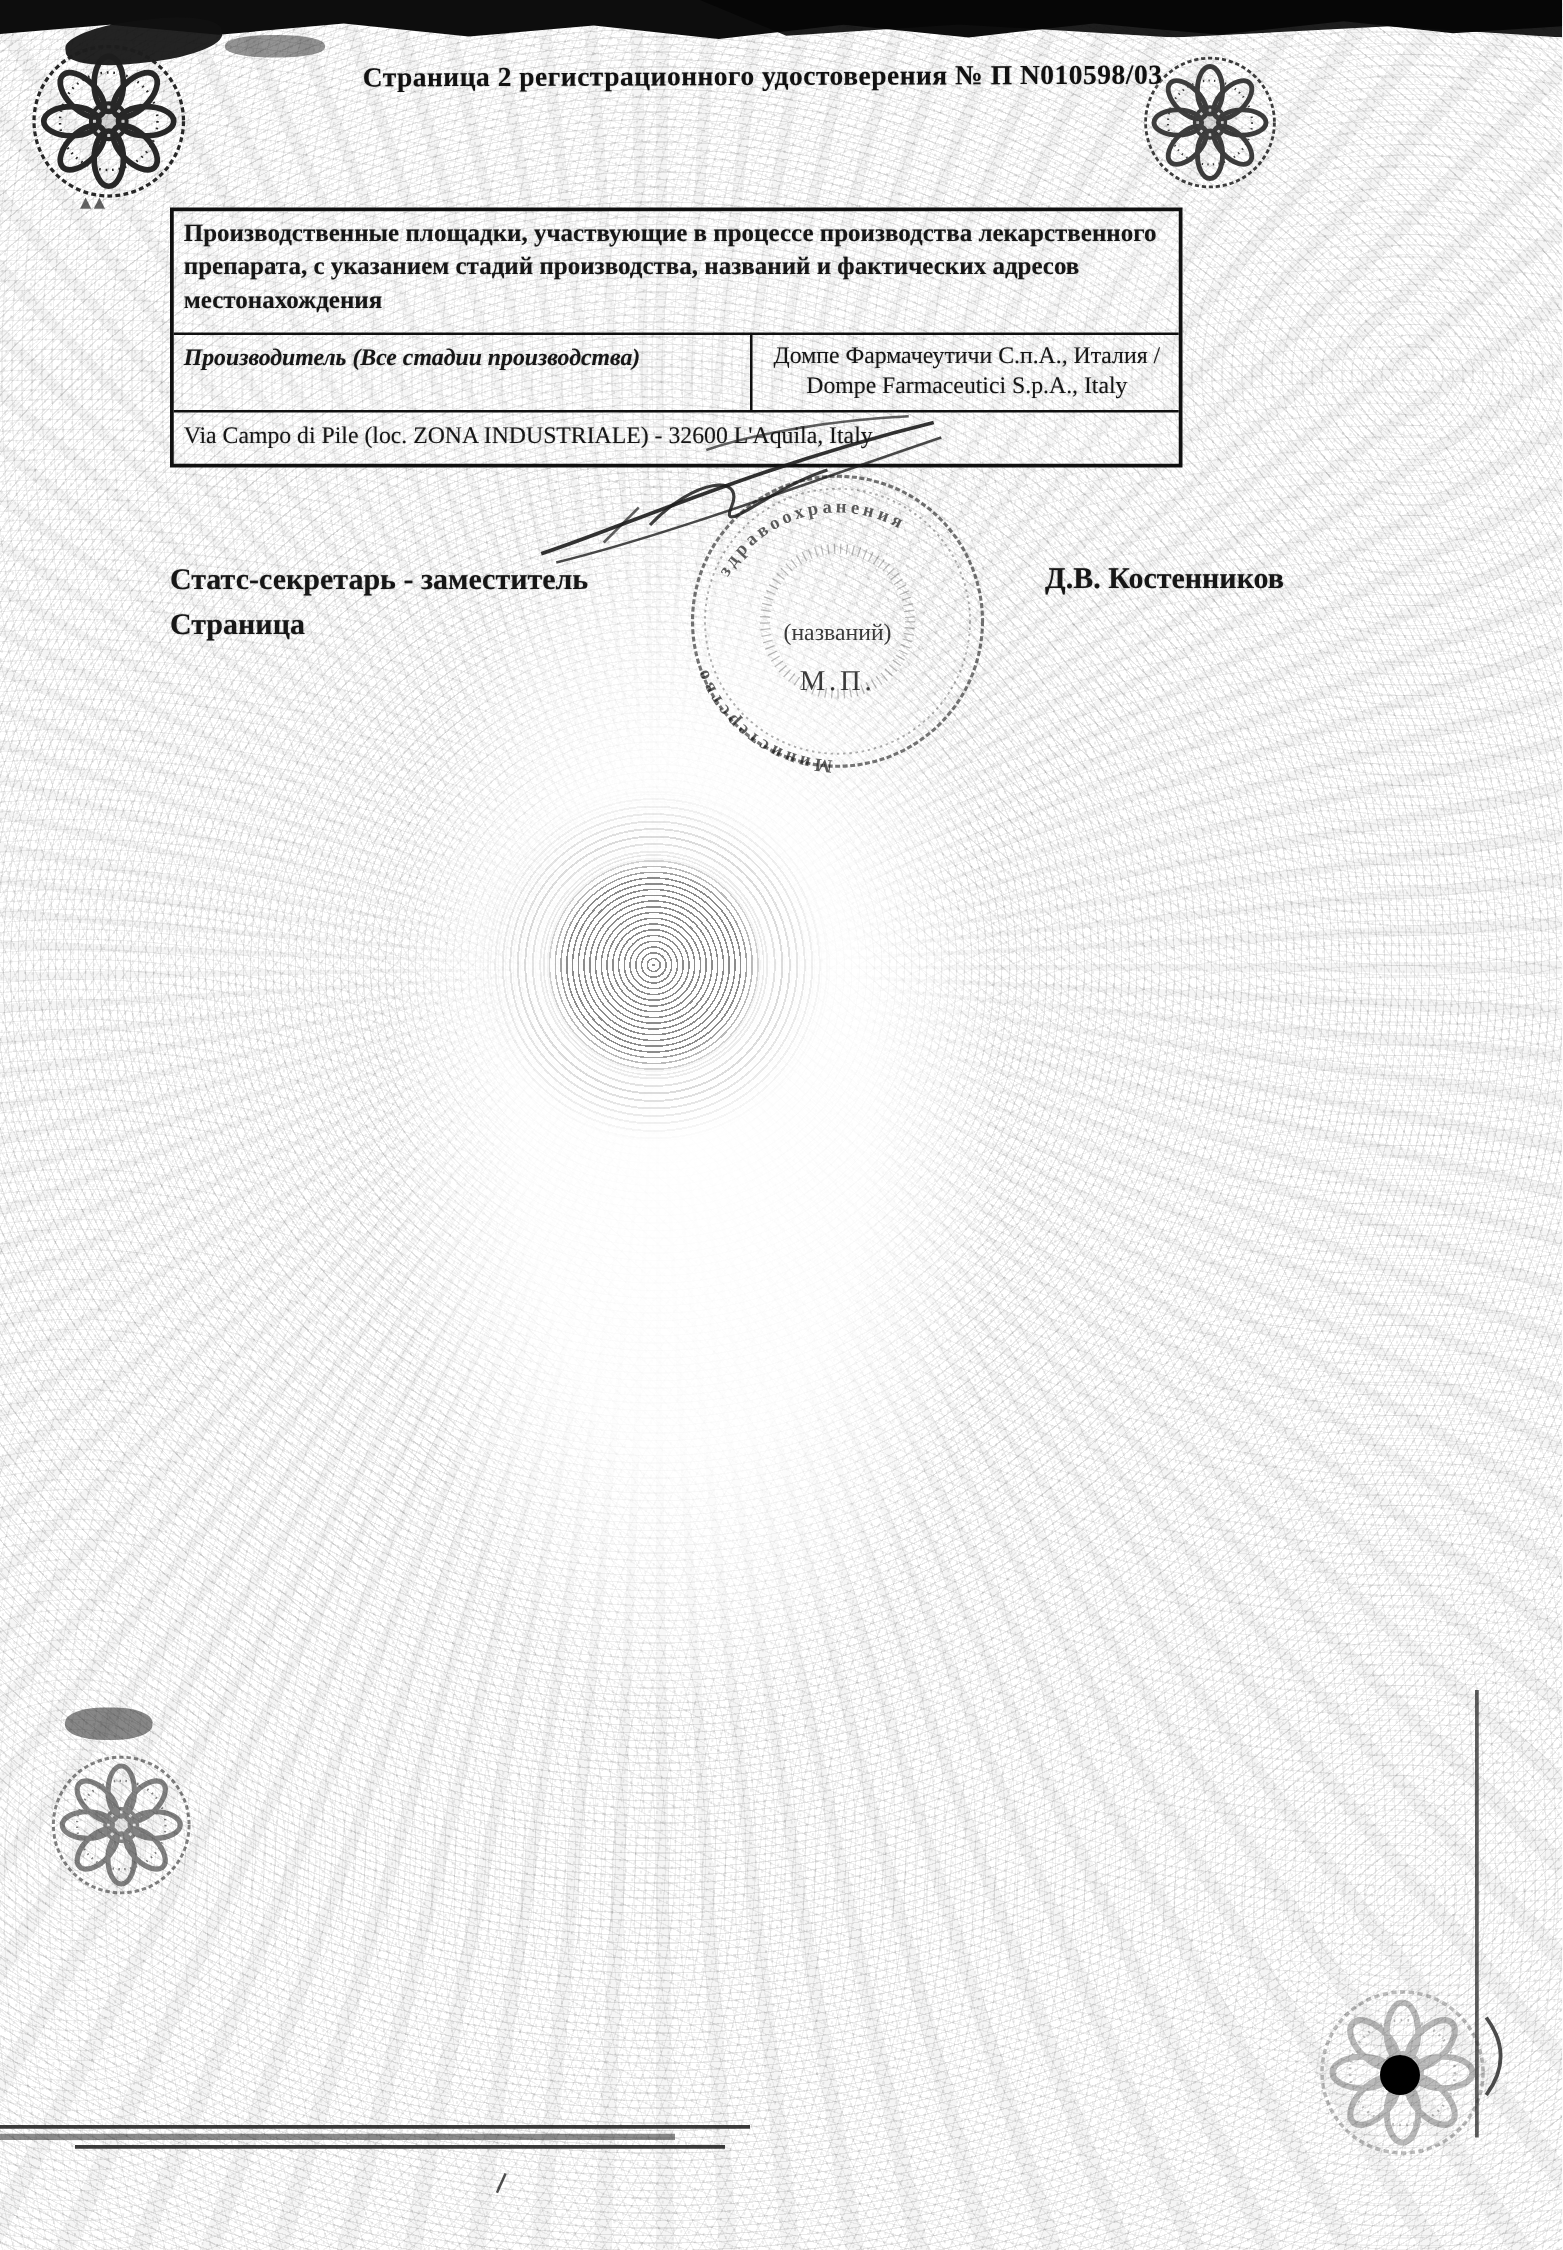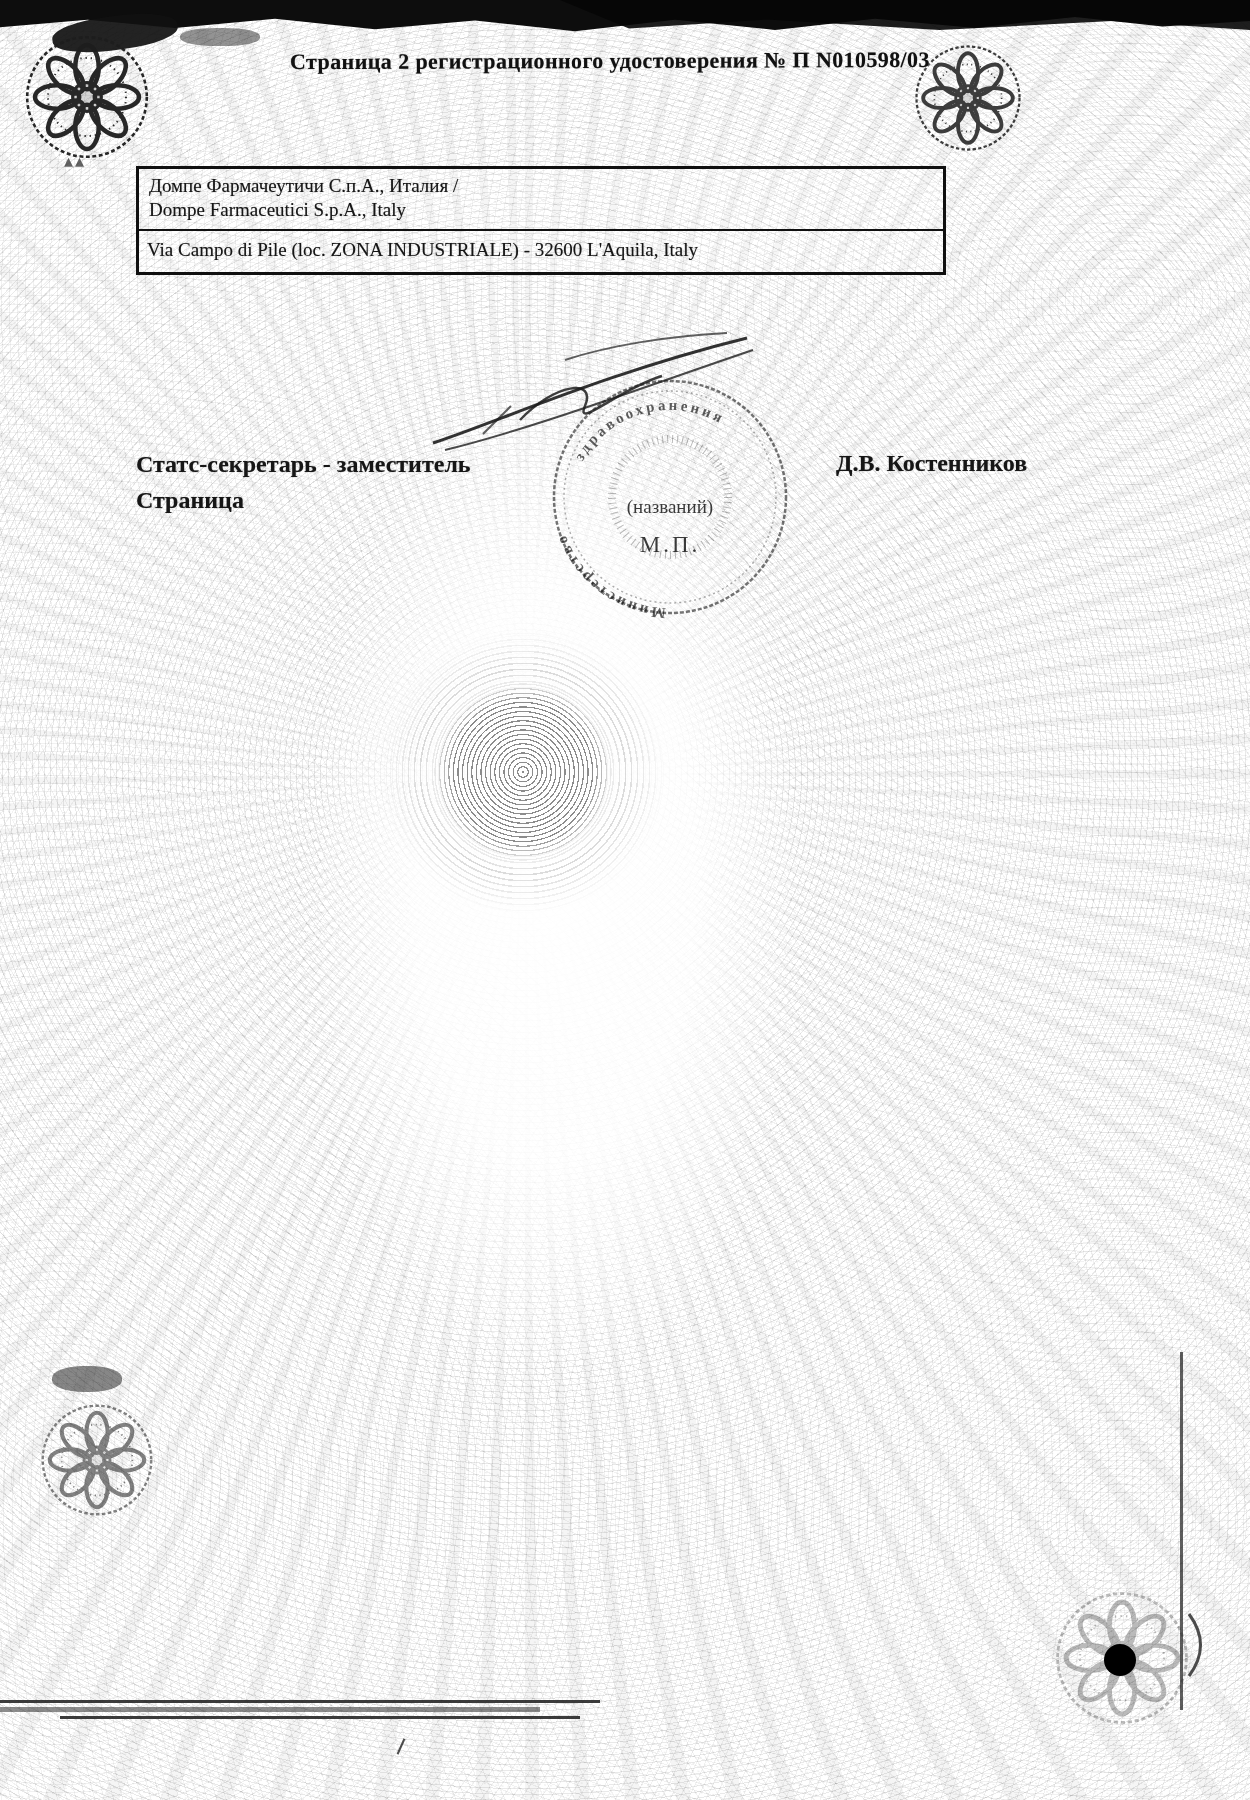--- a/index.html
+++ b/index.html
@@ -79,21 +79,21 @@
   .tbl-title{
     padding:5px 10px 13px 8px;font-weight:bold;font-size:20px;line-height:1.32;
     border-bottom:2px solid #101010;text-shadow:0 0 1px rgba(0,0,0,.4);
   }
   .tbl-mid{display:flex;border-bottom:2px solid #101010;}
   .tbl-cell-left{
     width:445px;flex:0 0 auto;border-right:2px solid #101010;
     font-style:italic;font-weight:bold;font-size:19px;padding:8px 8px 10px 8px;
     text-shadow:0 0 1px rgba(0,0,0,.35);
   }
-  .tbl-cell-right{flex:1;padding:5px 8px 7px 10px;font-size:19px;line-height:1.25;text-shadow:0 0 1px rgba(0,0,0,.35);}
+  .tbl-cell-right{flex:1;padding:5px 8px 7px 10px;font-size:19px;line-height:1.25;text-shadow:0 0 1px rgba(0,0,0,.35);text-align:center;}
   .tbl-address{padding:8px 8px 11px 8px;font-size:19px;text-shadow:0 0 1px rgba(0,0,0,.35);}
   
   .sig-title{
     position:absolute;left:136px;top:446px;width:360px;
     font-size:24px;font-weight:bold;line-height:36px;text-shadow:0 0 1px rgba(0,0,0,.45);
   }
   .sig-name{
     position:absolute;left:836px;top:450px;font-size:24px;font-weight:bold;
     text-shadow:0 0 1px rgba(0,0,0,.45);
     text-align:center;
@@ -170,21 +170,23 @@
   <svg class="bracket-br" viewBox="0 0 28 66">
     <path d="M3,2 Q26,33 3,64" fill="none" stroke="#222" stroke-width="3"></path>
   </svg>
   <div class="punch-dot"></div>
 
   
   <div class="doc-header">Страница 2 регистрационного удостоверения № П N010598/03</div>
 
   
   <div class="tbl">
+    <div class="tbl-title">Производственные площадки, участвующие в процессе производства лекарственного препарата, с указанием стадий производства, названий и фактических адресов местонахождения</div>
     <div class="tbl-mid">
+      <div class="tbl-cell-left">Производитель (Все стадии производства)</div>
       <div class="tbl-cell-right">
         <div>Домпе Фармачеутичи С.п.А., Италия /</div>
         <div>Dompe Farmaceutici S.p.A., Italy</div>
       </div>
     </div>
     <div class="tbl-address">Via Campo di Pile (loc. ZONA INDUSTRIALE) - 32600 L'Aquila, Italy</div>
   </div>
 
   
   <div class="sig-title">

